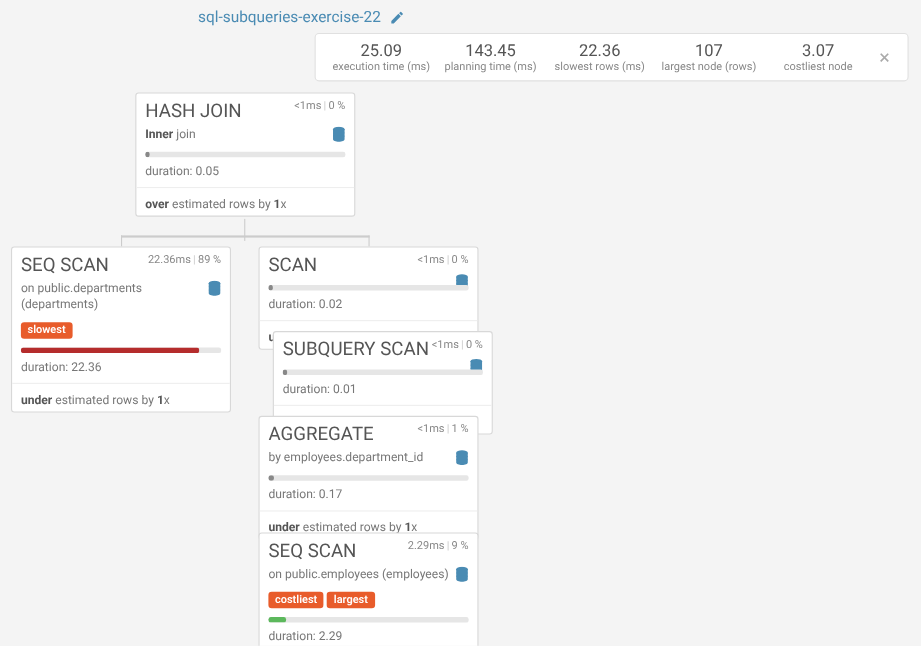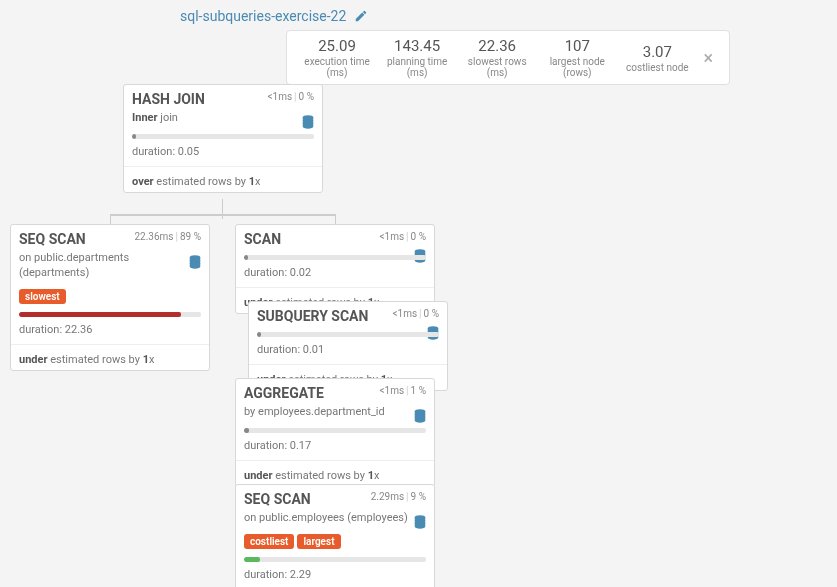--- a/index.html
+++ b/index.html
@@ -21,21 +21,21 @@
     align-items: center;
     gap: 8px;
     font-size: 14px;
     color: #4a8bb3;
   }
   .pencil-icon { width: 14px; height: 14px; fill: #4a8bb3; }
   .summary {
     position: absolute;
     top: 30px;
     left: 286px;
-    width: 444px;
+    width: 540px;
     background: #fff;
     border: 1px solid #e0e0e0;
     border-radius: 4px;
     display: flex;
     align-items: center;
     padding: 6px 10px;
   }
   .summary-item {
     flex: 1;
     text-align: center;
@@ -52,21 +52,21 @@
     background: #fff;
     border: 1px solid #d8d8d8;
     border-radius: 3px;
     font-size: 11px;
   }
   .node-head {
     display: flex;
     justify-content: space-between;
     padding: 6px 8px 4px 8px;
   }
-  .node-title { font-weight: 700; color: #555; font-size: 14px; }
+  .node-title { font-weight: 400; color: #555; font-size: 17px; }
   .node-meta { color: #888; font-size: 10px; white-space: nowrap; }
   .node-meta .sep { margin: 0 2px; color: #ccc; }
   .node-body { padding: 0 8px 4px 8px; color: #777; line-height: 1.35; }
   .node-body b, .node-row b { color: #555; font-weight: 700; }
   .db-icon {
     position: absolute;
     right: 8px;
     top: 30px;
     width: 12px; height: 14px;
     fill: #4a8bb3;

